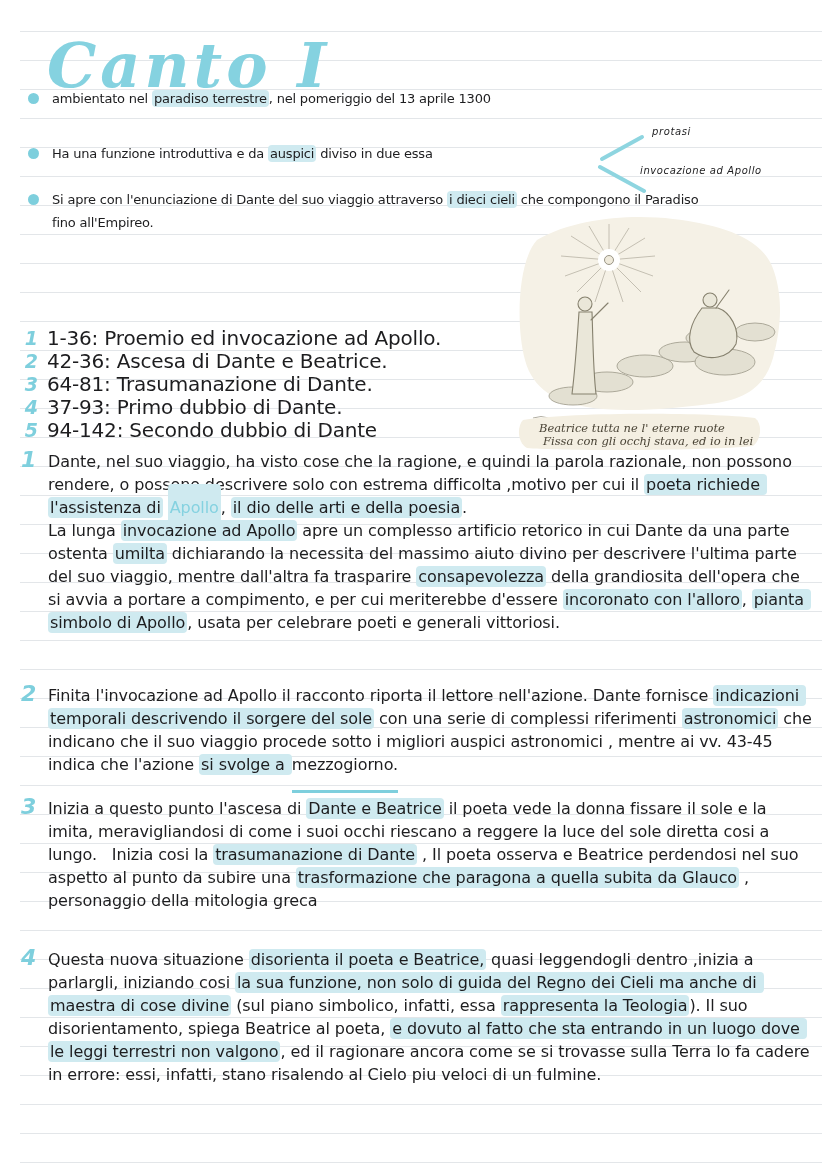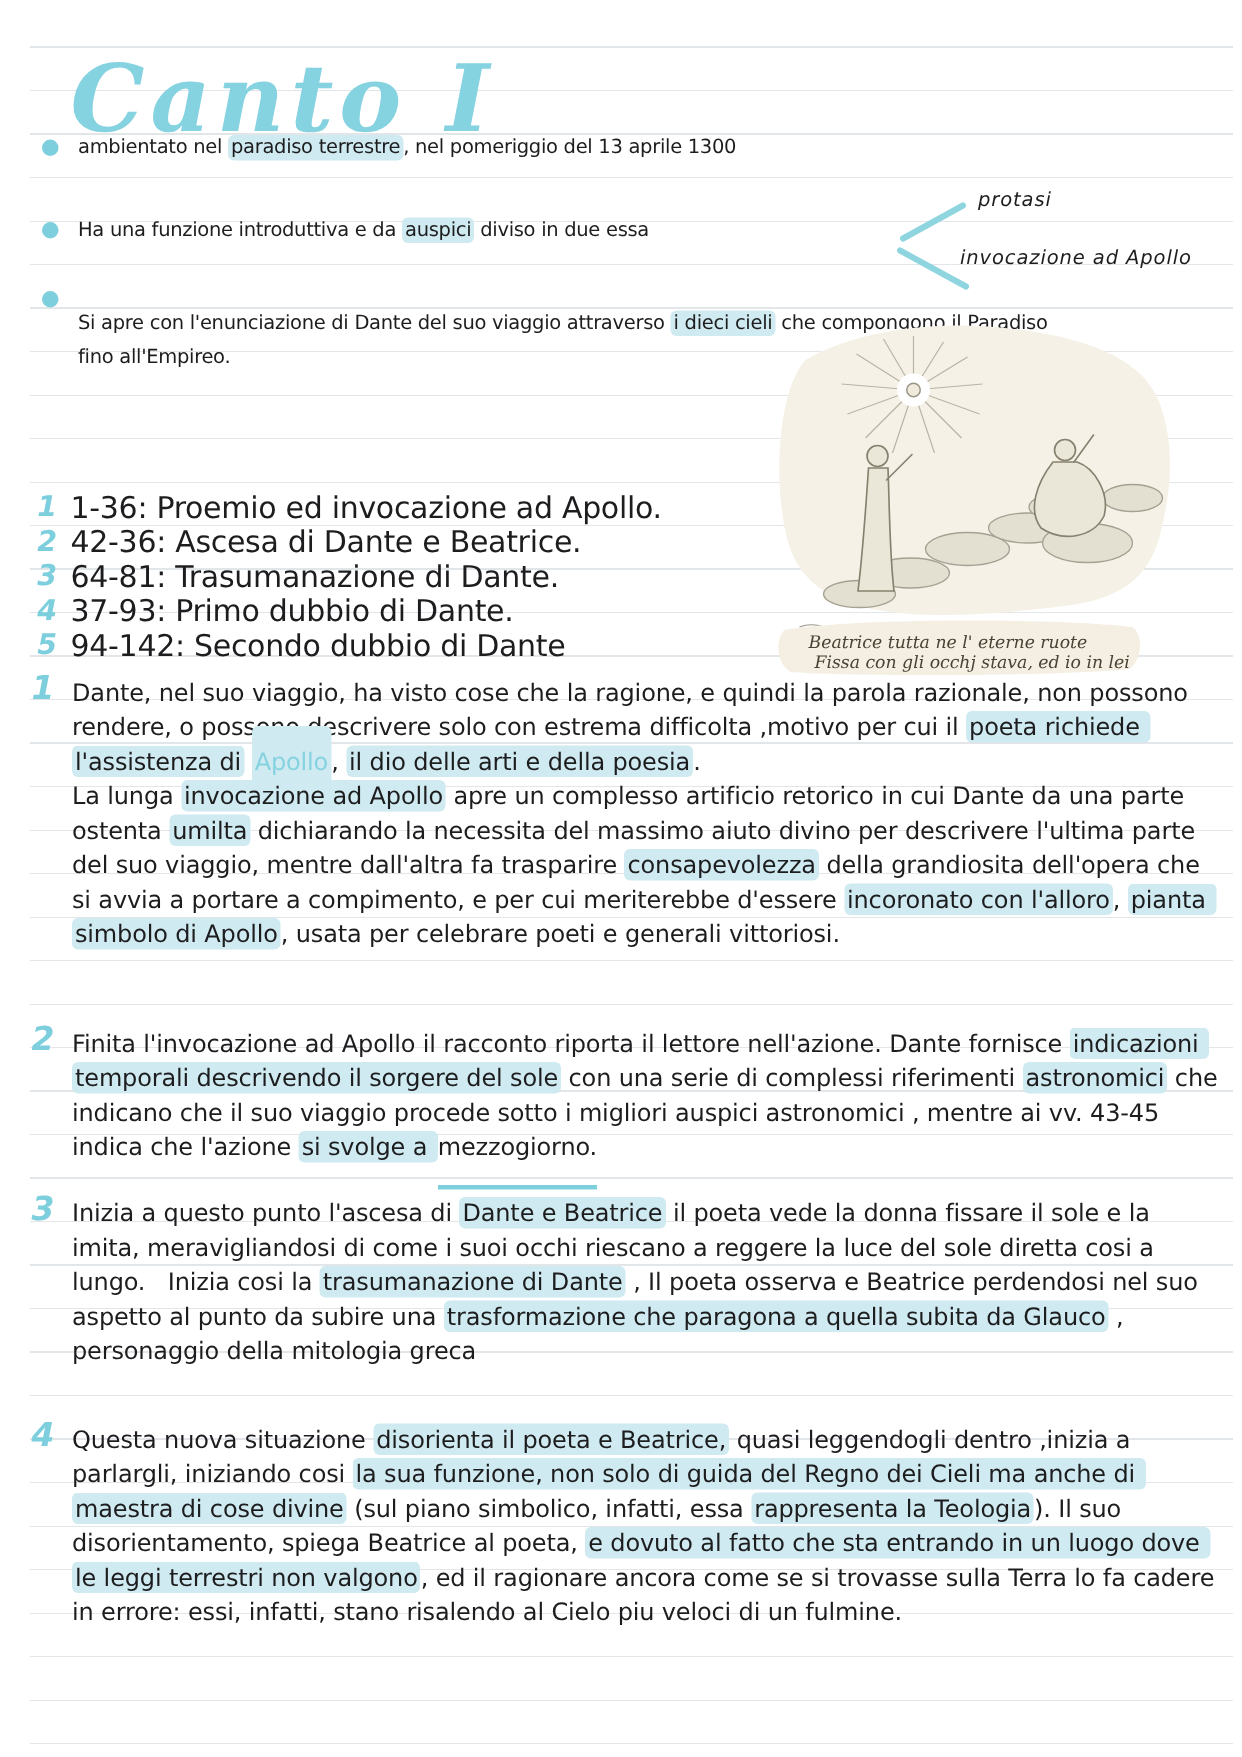--- a/index.html
+++ b/index.html
@@ -36,27 +36,27 @@
     color:var(--accent-text);
     letter-spacing:4px;
     margin-top:26px;
   }
   .brow{position:absolute;left:28px;display:flex;gap:13px;}
   .dot{flex:0 0 auto;width:11px;height:11px;border-radius:50%;
     background:var(--accent);margin-top:6px;}
   .btext{font-size:13px;line-height:23px;letter-spacing:-0.2px;white-space:pre-wrap;}
   .b1{top:87px;} .b1 .btext{width:710px;}
   .b2{top:142px;} .b2 .btext{width:600px;}
-  .b3{top:188px;} .b3 .btext{width:655px;margin-top:16px;}
+  .b3{top:188px;} .b3 .btext{width:655px;}
   .b4{top:247px;} .b4 .btext{width:445px;}
 
   .fork{position:absolute;left:596px;top:133px;}
   .ann{
     position:absolute;
-    font-size:13px;font-style:italic;font-weight:500;
+    font-size:10px;font-style:italic;font-weight:500;
     letter-spacing:0.6px;color:var(--ink);
   }
   .ann-top{left:652px;top:126px;}
   .ann-bottom{left:640px;top:165px;}
 
   .slist{position:absolute;left:24px;top:327px;}
   .srow{display:flex;gap:9px;line-height:23px;}
   .snum{
     flex:0 0 14px;text-align:right;
     font-style:italic;font-weight:700;font-size:19px;line-height:22px;

